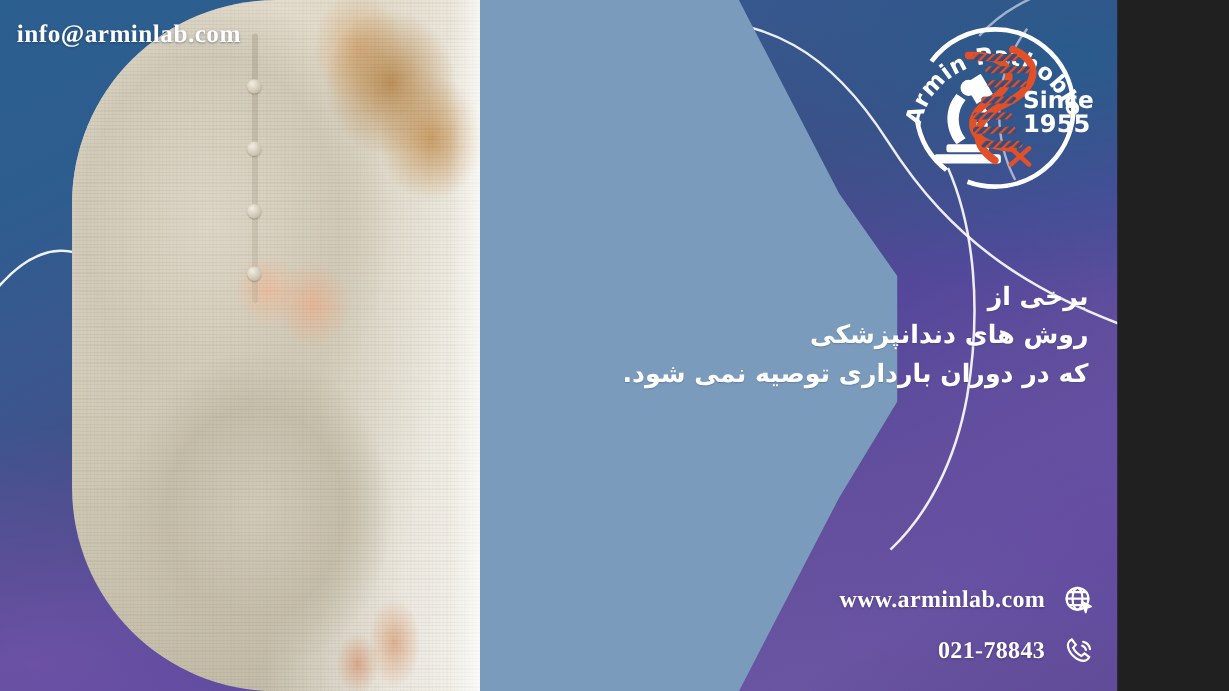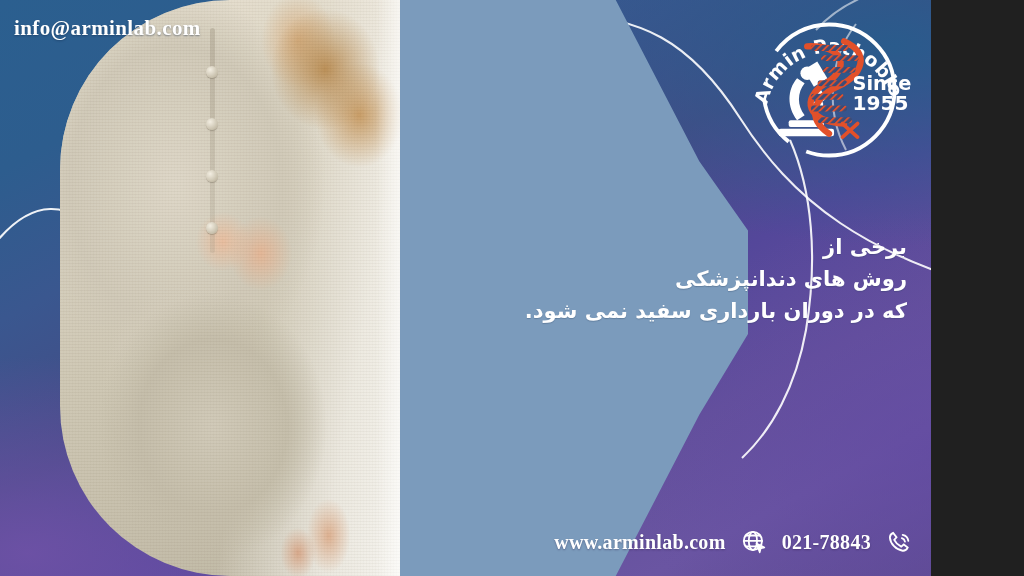--- a/index.html
+++ b/index.html
@@ -128,21 +128,21 @@
   .logo{
     position:absolute; right:18px; top:6px;
     width:168px; height:168px;
     z-index:7;
   }
 
   
   .contact{
     position:absolute; right:18px; bottom:20px;
     z-index:6;
-    display:flex; flex-direction:row;
+    display:flex; flex-direction:column;
     align-items:flex-end;
     gap:14px;
   }
   .c-row{
     display:flex; align-items:center; justify-content:flex-end;
     gap:14px;
   }
   .c-label{
     color:#ffffff;
     font-family:"Liberation Serif", serif;
@@ -186,21 +186,21 @@
     <div class="btn-dot" style="top:222px"></div>
     <div class="photo-edge"></div>
   </div>
 
   <div class="email">info@arminlab.com</div>
 
   <div class="text-panel"></div>
   <div class="panel-text">
     <span class="ln">برخی از</span>
     <span class="ln">روش های دندانپزشکی</span>
-    <span class="ln">که در دوران بارداری سفید نمی شود.</span>
+    <span class="ln">که در دوران بارداری توصیه نمی شود.</span>
   </div>
 
   <svg class="logo" viewBox="0 0 200 200">
     <defs>
       <path id="arcpath" d="M 26 120 A 76 76 0 0 1 174 110" fill="none"></path>
       <pattern id="dnaHatch" width="6" height="6" patternUnits="userSpaceOnUse" patternTransform="rotate(45)">
         <rect width="6" height="6" fill="#3c4c77"></rect>
         <rect width="2.2" height="6" fill="#e2502a"></rect>
       </pattern>
     </defs>

